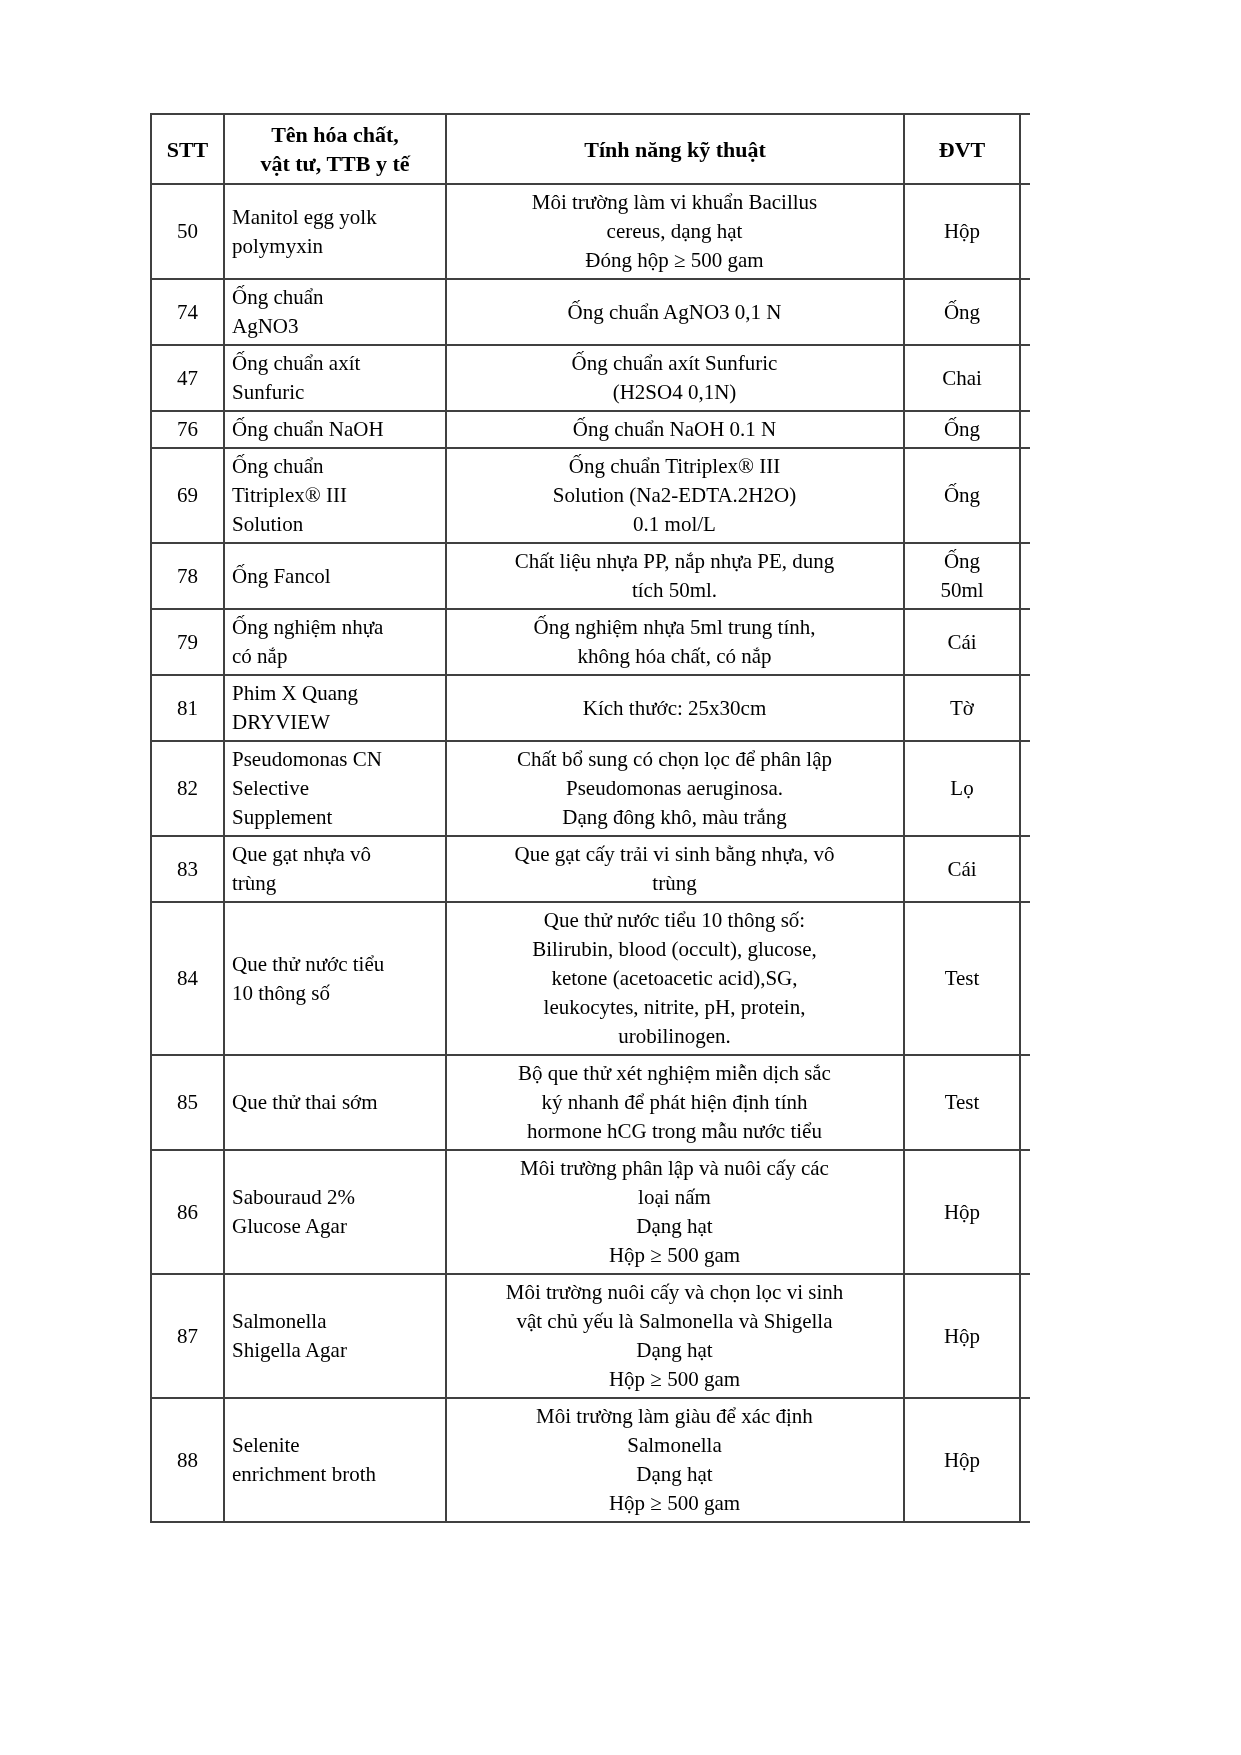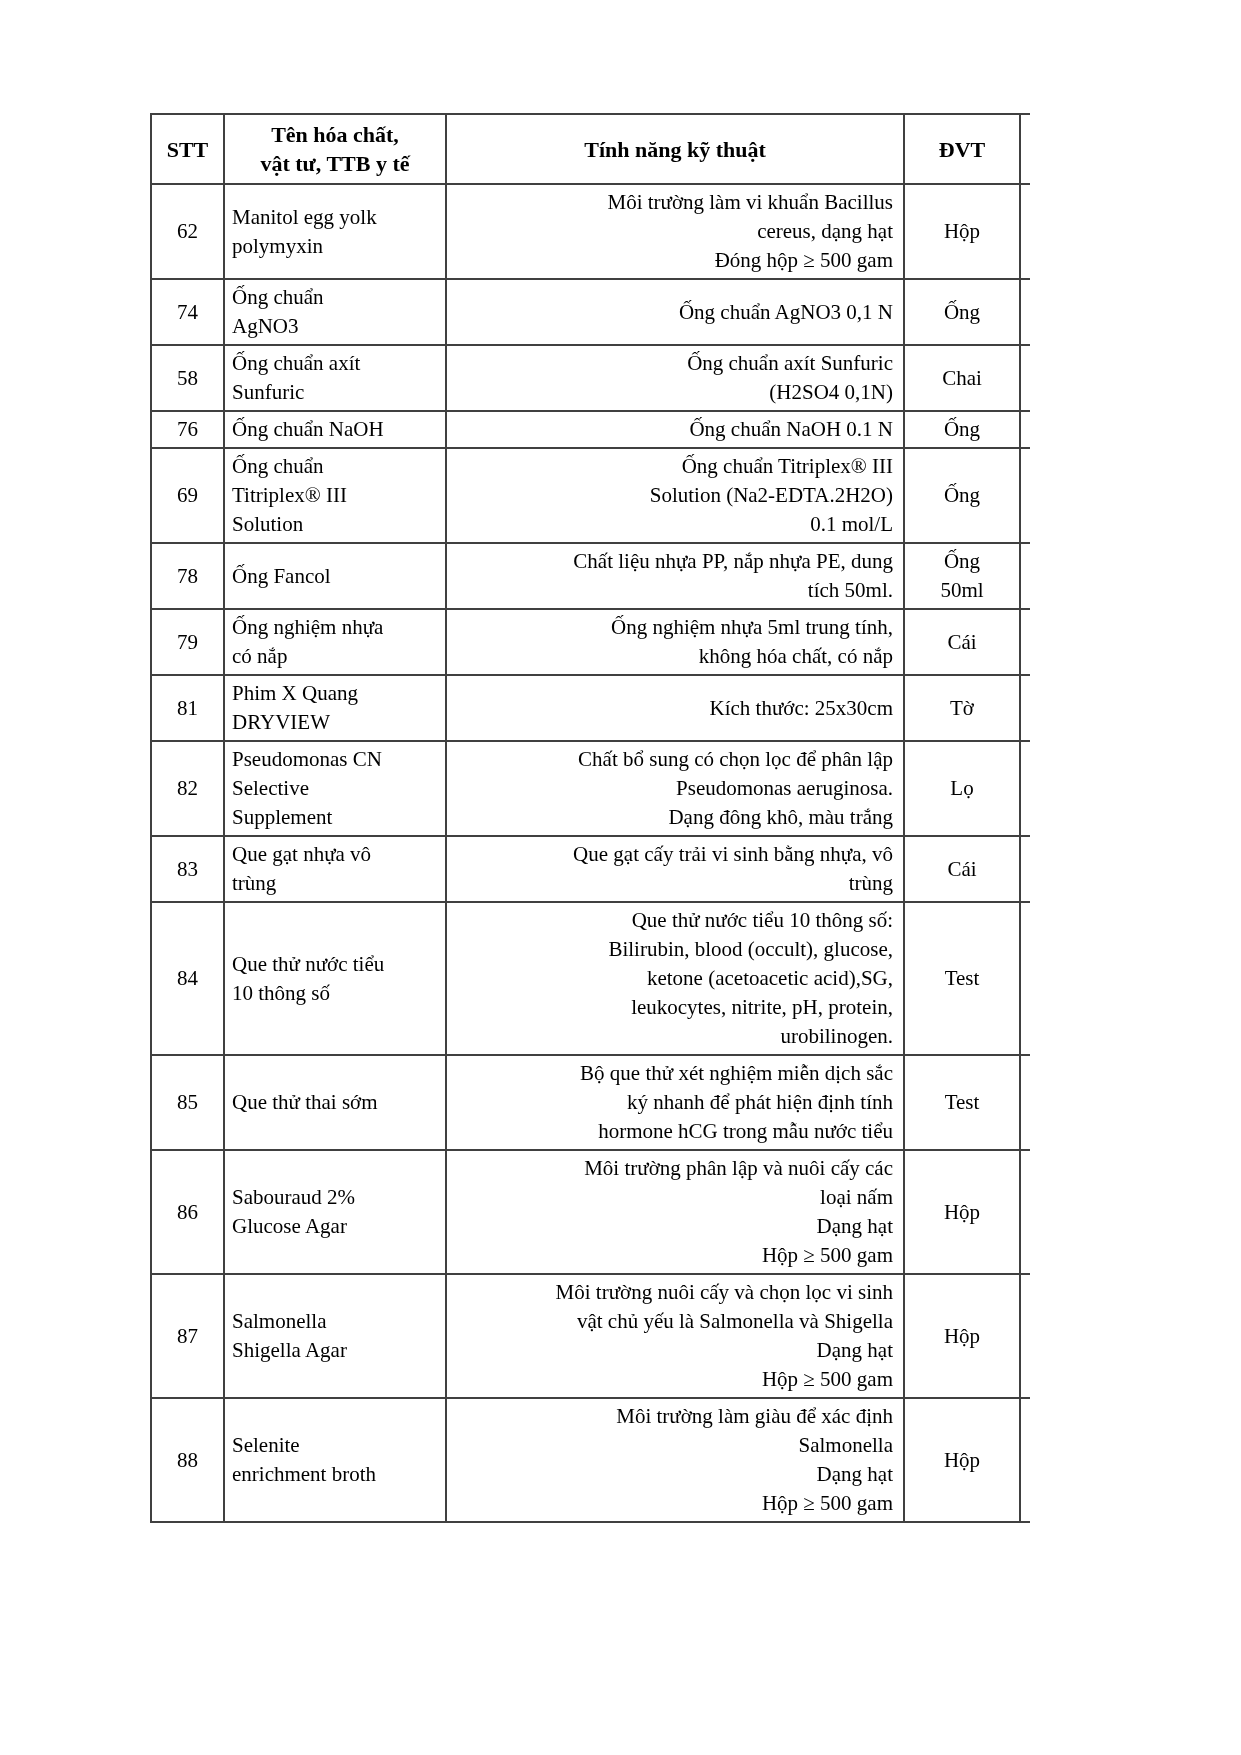--- a/index.html
+++ b/index.html
@@ -39,21 +39,21 @@
   }
   .doc-table td {
     font-size: 21px;
     line-height: 29px;
     padding: 3px 4px;
   }
   td.col-stt  { text-align: center; }
   td.col-unit { text-align: center; margin-left: 48px; }
   td.col-qty  { text-align: center; }
   td.col-name { text-align: left; padding-left: 7px;  padding-right: 20px; }
-  td.col-desc { text-align: right; padding-left: 9px;  padding-right: 10px; }
+  td.col-desc { text-align: center; padding-left: 9px;  padding-right: 10px; }
   .line { white-space: nowrap; }
   td.col-desc .line, td.col-name .line { white-space: normal; }
 </style>
 </head>
 <body>
 
 <div class="page">
   <table class="doc-table">
     <colgroup>
       <col style="width:73px">
@@ -78,21 +78,21 @@
             <div class="line">ĐVT</div>
           </th>
           <th class="col-qty">
             <div class="line">Số lượng</div>
           </th>
         </tr>
     </thead>
     <tbody id="table-body">
         <tr>
           <td class="col-stt">
-            <div class="line">62</div>
+            <div class="line">50</div>
           </td>
           <td class="col-name">
             <div class="line">Manitol egg yolk</div>
             <div class="line">polymyxin</div>
           </td>
           <td class="col-desc">
             <div class="line">Môi trường làm vi khuẩn Bacillus</div>
             <div class="line">cereus, dạng hạt</div>
             <div class="line">Đóng hộp ≥ 500 gam</div>
           </td>
@@ -116,21 +116,21 @@
           </td>
           <td class="col-unit">
             <div class="line">Ống</div>
           </td>
           <td class="col-qty">
             <div class="line">1</div>
           </td>
         </tr>
         <tr>
           <td class="col-stt">
-            <div class="line">58</div>
+            <div class="line">47</div>
           </td>
           <td class="col-name">
             <div class="line">Ống chuẩn axít</div>
             <div class="line">Sunfuric</div>
           </td>
           <td class="col-desc">
             <div class="line">Ống chuẩn axít Sunfuric</div>
             <div class="line">(H2SO4 0,1N)</div>
           </td>
           <td class="col-unit">

